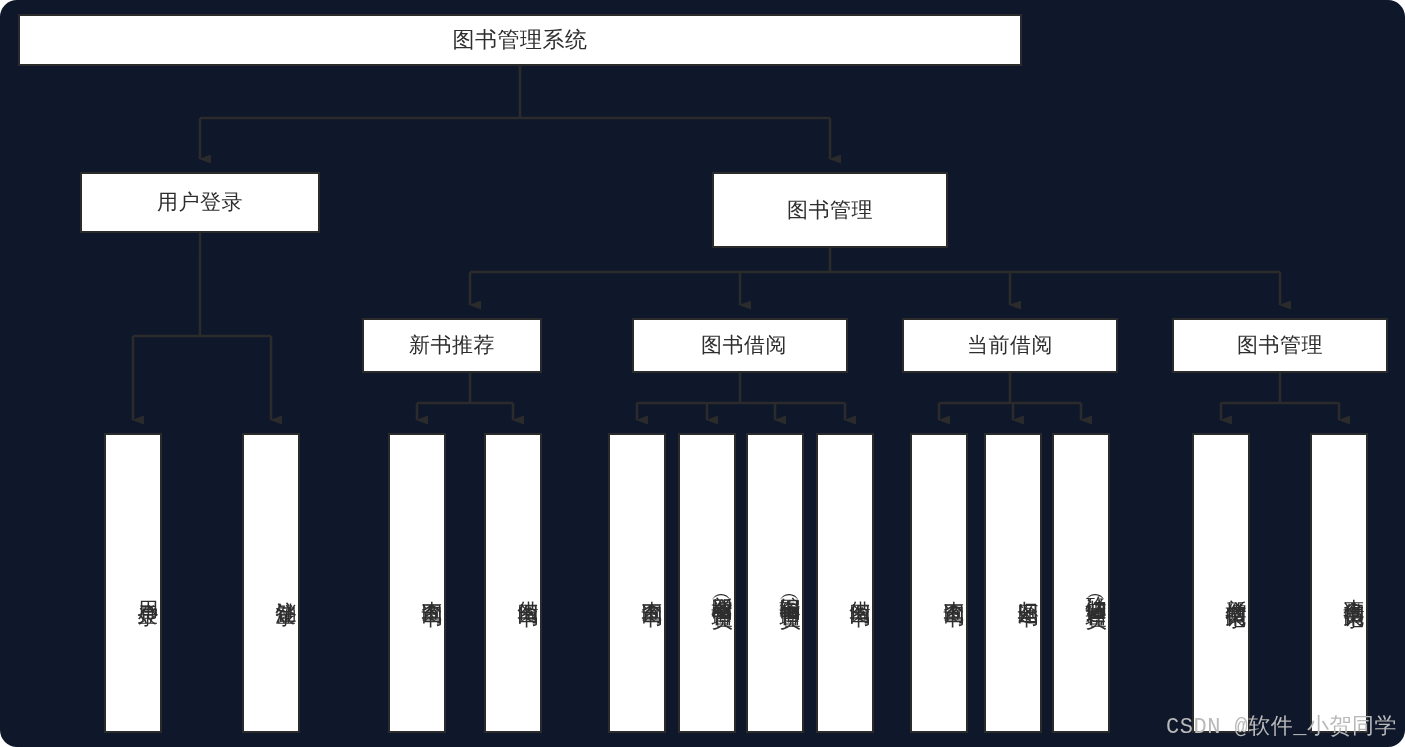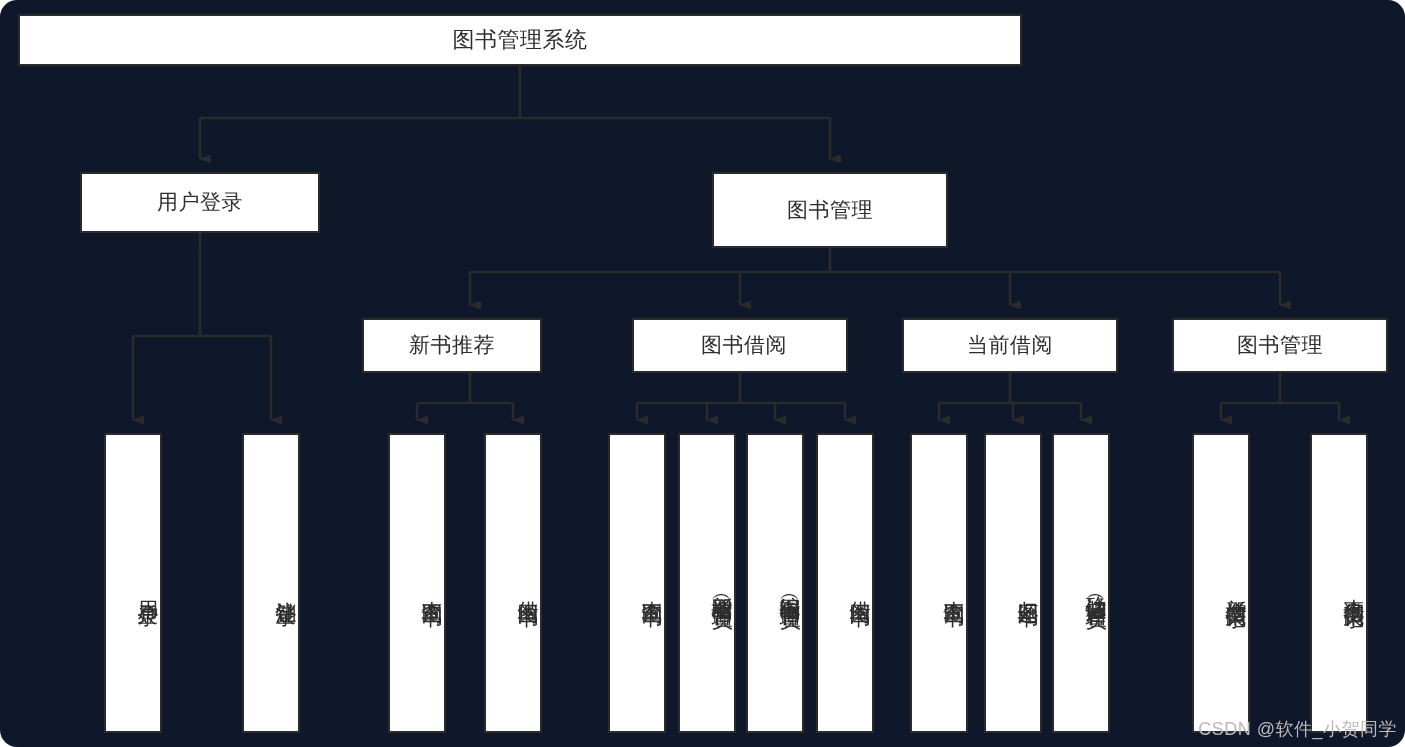--- a/index.html
+++ b/index.html
@@ -53,25 +53,25 @@
     justify-content: center;
     padding-top: 10px;
   }
   .node.root {
     font-size: 22px;
   }
   #watermark {
     position: absolute;
     right: 8px;
     bottom: 6px;
-    font-size: 18px;
+    font-size: 22px;
     color: #b9b9b9;
     letter-spacing: 0.5px;
     white-space: pre;
-    font-family: Liberation Sans, sans-serif;
+    font-family: Liberation Mono, monospace;
   }
 </style>
 </head>
 <body>
 
 <div id="canvas">
 
   <svg id="edges" viewBox="0 0 1405 747" width="1405" height="747" xmlns="http://www.w3.org/2000/svg">
     <defs>
       <marker id="arrowhead" markerWidth="10" markerHeight="12" refX="4.5" refY="11" orient="auto" markerUnits="userSpaceOnUse">

